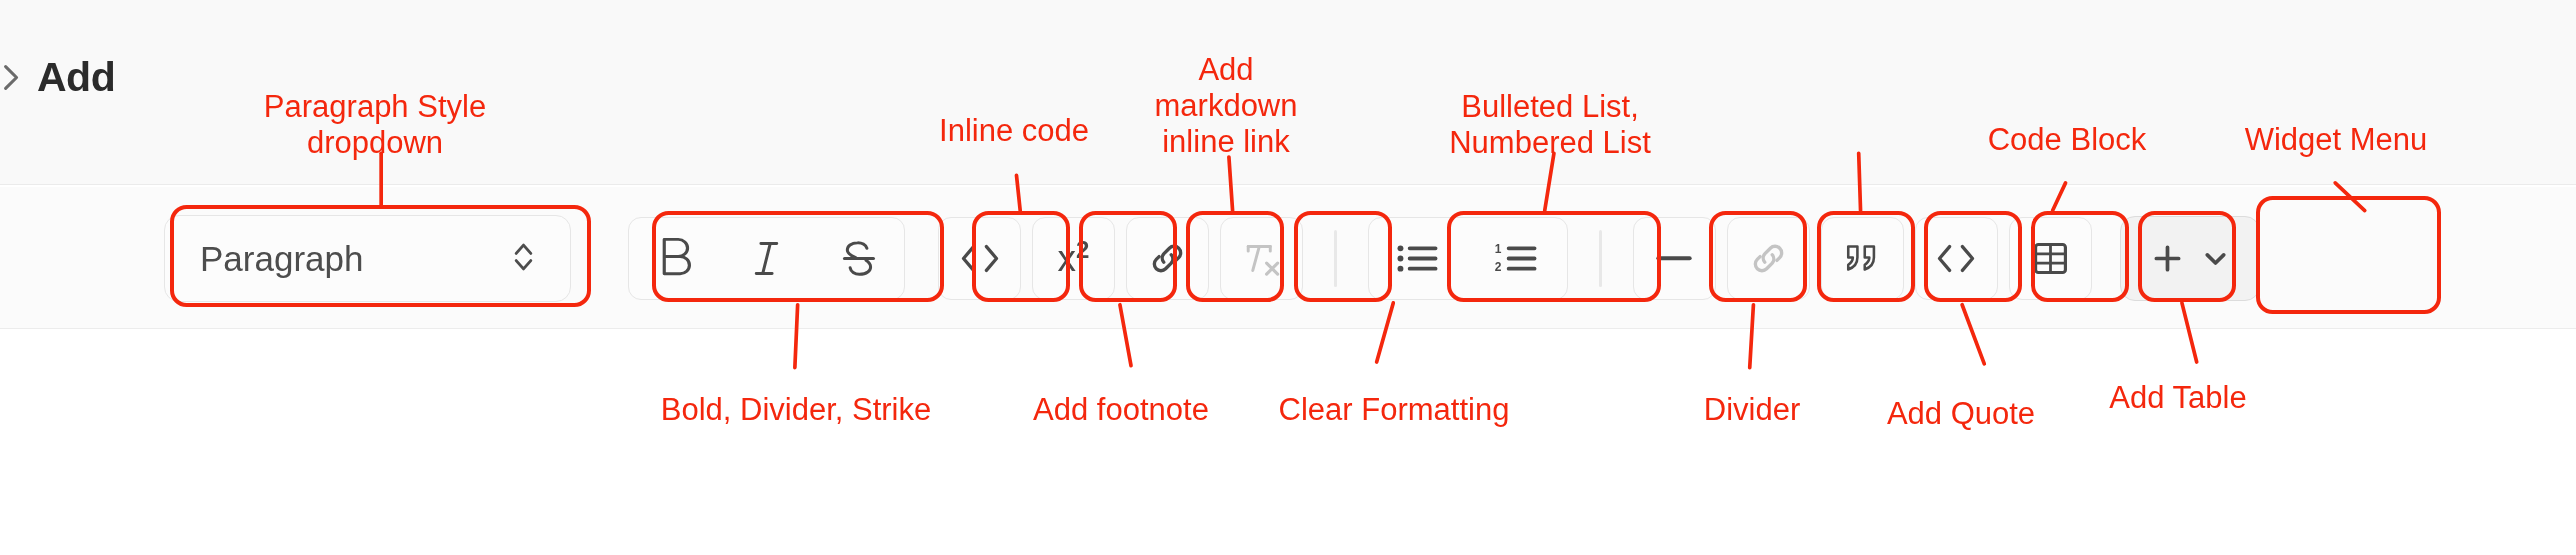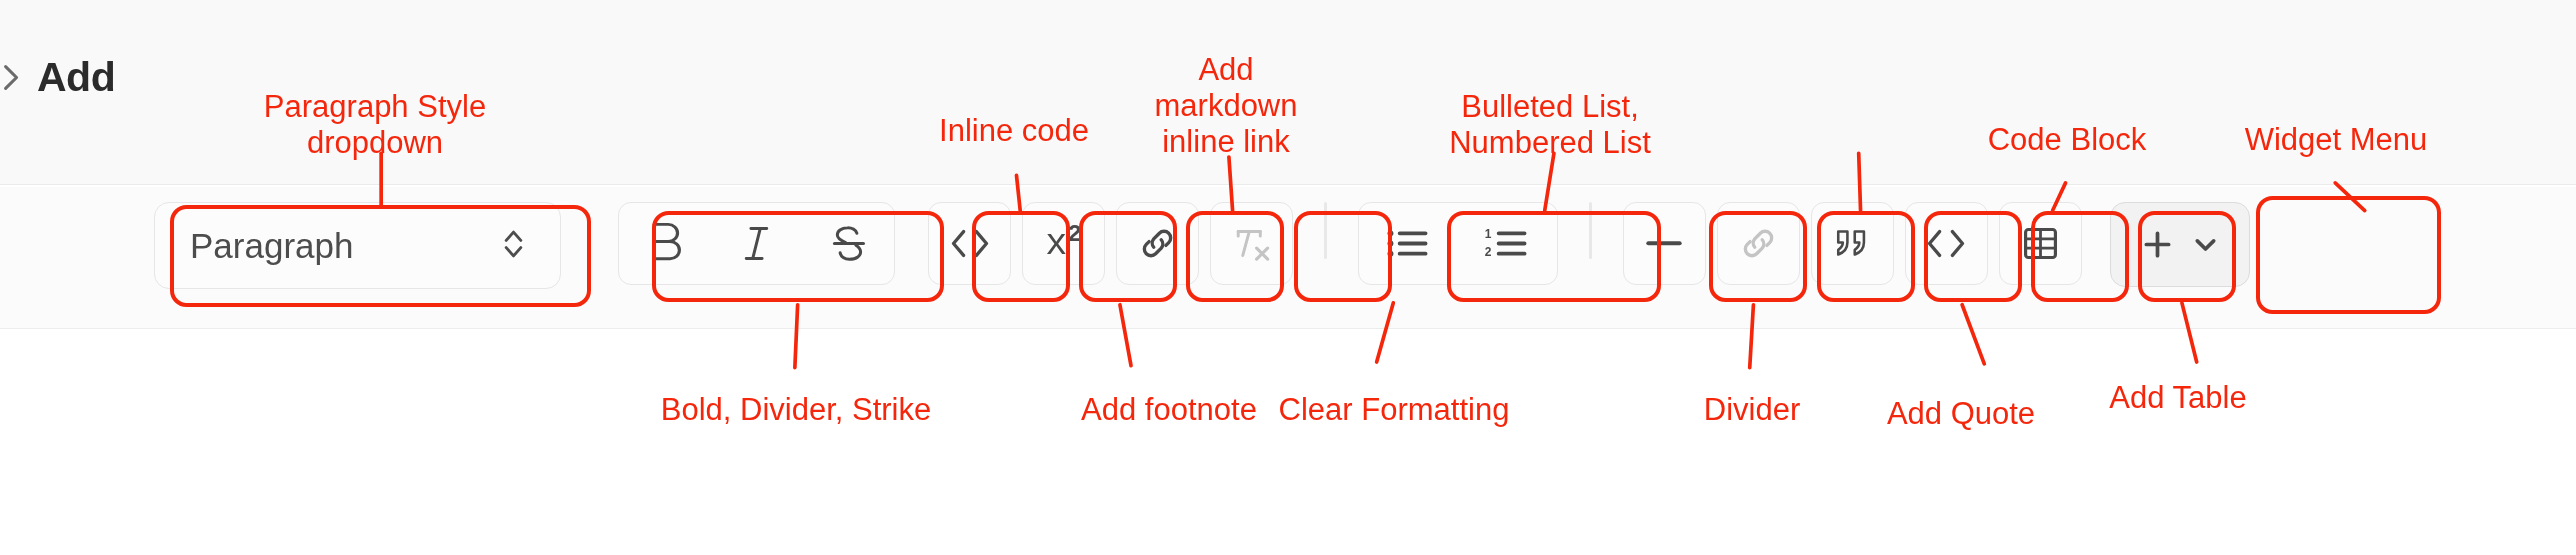--- a/index.html
+++ b/index.html
@@ -50,22 +50,23 @@
     position: absolute;
     left: 0; top: 187px;
     width: 2576px;
     height: 142px;
     background: #fbfbfb;
     border-bottom: 1.8px solid #ececec;
     box-sizing: border-box;
   }
   #toolbar {
     position: absolute;
-    left: 154px; top: 15px;
-    display: flex;
+    left: 164px; top: 15px;
+    display: flex;
+    align-items: center;
     height: 113px;
   }
 
   
   .grp {
     display: flex;
     align-items: center;
     border: 1.8px solid #e6e6e6;
     border-radius: 13px;
     background: #fcfcfc;
@@ -212,21 +213,21 @@
     <div class="btn solo">
       <svg width="44" height="37" viewBox="0 0 48 40" fill="none">
         <path d="M17 7 L6 20 L17 33" stroke="#4a4a4a" stroke-width="3.6" stroke-linecap="round" stroke-linejoin="round"></path>
         <path d="M31 7 L42 20 L31 33" stroke="#4a4a4a" stroke-width="3.6" stroke-linecap="round" stroke-linejoin="round"></path>
       </svg>
     </div>
 
     <div style="width:11px"></div>
 
     <div class="btn solo">
-      <span style="font-size:37px;color:#4a4a4a;font-family:Liberation Mono, monospace;">x<sup style="font-size:24px;font-weight:bold">2</sup></span>
+      <span style="font-size:37px;color:#4a4a4a;font-family:Liberation Sans, sans-serif;">x<sup style="font-size:24px;font-weight:bold">2</sup></span>
     </div>
 
     <div style="width:11px"></div>
 
     <div class="btn solo">
       <svg width="43" height="43" viewBox="0 0 46 46" fill="none">
         <path d="M19 27 a7 7 0 0 1 0 -9 l6 -6 a7 7 0 0 1 10 10 l-3 3" stroke="#4a4a4a" stroke-width="3.6" stroke-linecap="round" fill="none"></path>
         <path d="M27 19 a7 7 0 0 1 0 9 l-6 6 a7 7 0 0 1 -10 -10 l3 -3" stroke="#4a4a4a" stroke-width="3.6" stroke-linecap="round" fill="none"></path>
       </svg>
     </div>
@@ -354,21 +355,21 @@
       <path d="M2236 198 L2222 228"></path>
       <path d="M2362 328 L2378 392"></path>
       <path d="M2528 198 L2560 228"></path>
     </g>
   </svg>
 
   <div class="anno-label" style="left:375px;  top:89px;">Paragraph Style
 dropdown</div>
   <div class="anno-label" style="left:796px;  top:392px;">Bold, Divider, Strike</div>
   <div class="anno-label" style="left:1014px; top:113px;">Inline code</div>
-  <div class="anno-label" style="left:1121px; top:392px;margin-left:48px;">Add footnote</div>
+  <div class="anno-label" style="left:1121px; top:392px;">Add footnote</div>
   <div class="anno-label" style="left:1226px; top:52px;">Add
 markdown
 inline link</div>
   <div class="anno-label" style="left:1394px; top:392px;">Clear Formatting</div>
   <div class="anno-label" style="left:1550px; top:89px;">Bulleted List,
 Numbered List</div>
   <div class="anno-label" style="left:1752px; top:392px;">Divider</div>
   <div class="anno-label" style="left:1961px; top:396px;">Add Quote</div>
   <div class="anno-label" style="left:2067px; top:122px;">Code Block</div>
   <div class="anno-label" style="left:2178px; top:380px;">Add Table</div>

